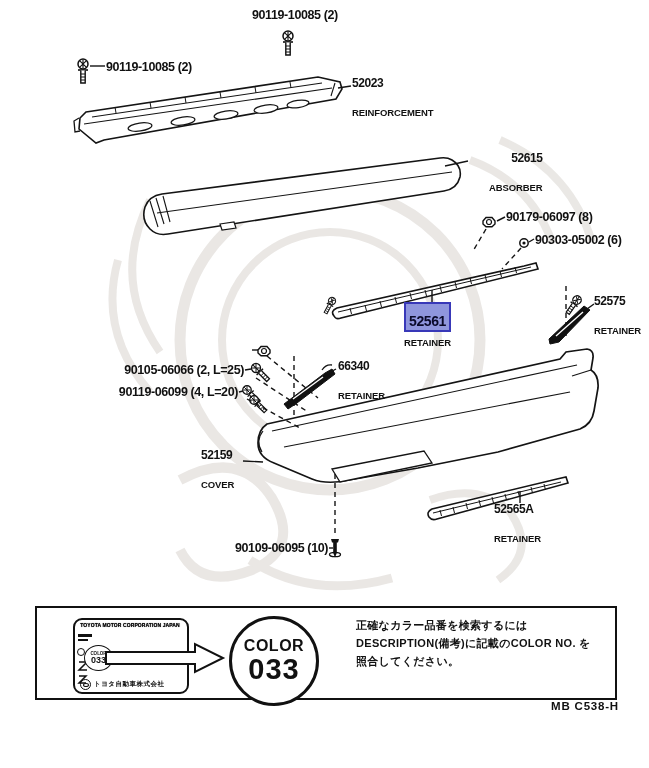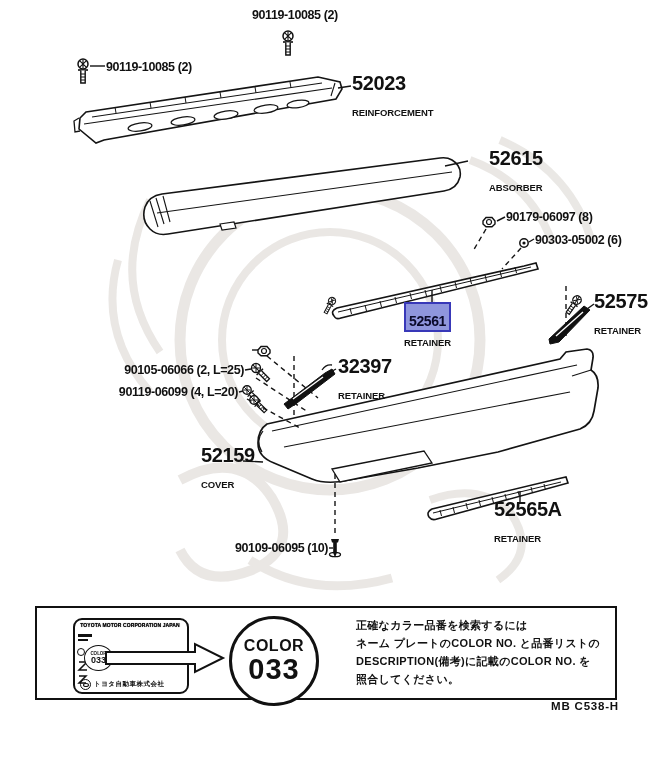--- a/index.html
+++ b/index.html
@@ -2,21 +2,21 @@
 <html><head>
 <meta charset="utf-8">
 <style>
   html,body{margin:0;padding:0;background:#fff;}
   .screen{position:relative;width:649px;height:724px;background:#fff;overflow:hidden;
           font-family:"Liberation Sans",sans-serif;color:#111;}
   svg{display:block;}
   .layer{position:absolute;left:0;top:0;z-index:1;}
   .lbl{position:absolute;z-index:2;font-weight:bold;white-space:nowrap;}
   .fnum{font-size:12.5px;letter-spacing:-0.4px;}
-  .pcode{font-size:20px;letter-spacing:-0.4px;line-height:13px;}
+  .pcode{font-size:12px;letter-spacing:-0.4px;line-height:13px;}
   .pname{font-size:9.5px;letter-spacing:-0.1px;line-height:10px;margin-top:18px;}
   .ralign{text-align:right;}
   .hl{position:absolute;z-index:3;background:#8f96dd;border:2px solid #3838b8;
       padding:9px 3px 1px 3px;font-size:14px;font-weight:bold;letter-spacing:-0.4px;color:#0a0a2a;}
   .box{position:absolute;left:35px;top:606px;width:578px;height:90px;border:2px solid #111;z-index:2;background:transparent;}
   .plate{position:absolute;left:73px;top:618px;width:112px;height:72px;border:2px solid #111;border-radius:9px;z-index:2;background:#fff;}
   .plate-header{position:absolute;left:2px;top:2px;width:106px;text-align:center;font-size:5px;
       font-weight:bold;letter-spacing:0.1px;white-space:nowrap;overflow:hidden;text-shadow:0 0 0.7px #000;}
   .pbar{position:absolute;background:#111;}
   .pring{position:absolute;left:2px;top:28px;width:6px;height:6px;border:1.5px solid #111;border-radius:50%;}
@@ -199,21 +199,21 @@
 
   <div class="hl" style="left:404px;top:302px;">52561</div>
   <div class="lbl pname" style="left:404px;top:320px;">RETAINER</div>
 
 
   <div class="lbl fnum ralign" style="left:89px;top:363px;width:155px;">90105-06066 (2, L=25)</div>
 
   <div class="lbl fnum ralign" style="left:84px;top:385px;width:154px;">90119-06099 (4, L=20)</div>
 
   <div class="lbl" style="left:338px;top:360px;">
-    <div class="pcode">32397</div>
+    <div class="pcode">66340</div>
     <div class="pname">RETAINER</div>
   </div>
 
   <div class="lbl" style="left:201px;top:449px;">
     <div class="pcode">52159</div>
     <div class="pname">COVER</div>
   </div>
 
   <div class="lbl" style="left:494px;top:503px;">
     <div class="pcode">52565A</div>
@@ -248,20 +248,19 @@
     <path d="M71,47 H160 V39 L188,53 L160,67 V59 H71 Z" fill="#fff" stroke="#111" stroke-width="2"></path>
   </svg>
 
   <div class="bigcircle">
     <div class="c1">COLOR</div>
     <div class="c2">033</div>
   </div>
 
   <div class="note">
     <div>正確なカラー品番を検索するには</div>
-    <div>ネーム プレートのCOLOR NO. と品番リストの</div>
     <div>DESCRIPTION(備考)に記載のCOLOR NO. を</div>
     <div>照合してください。</div>
   </div>
 
   <div class="footer-code">MB C538-H</div>
 
 </div>
 
 </body></html>

